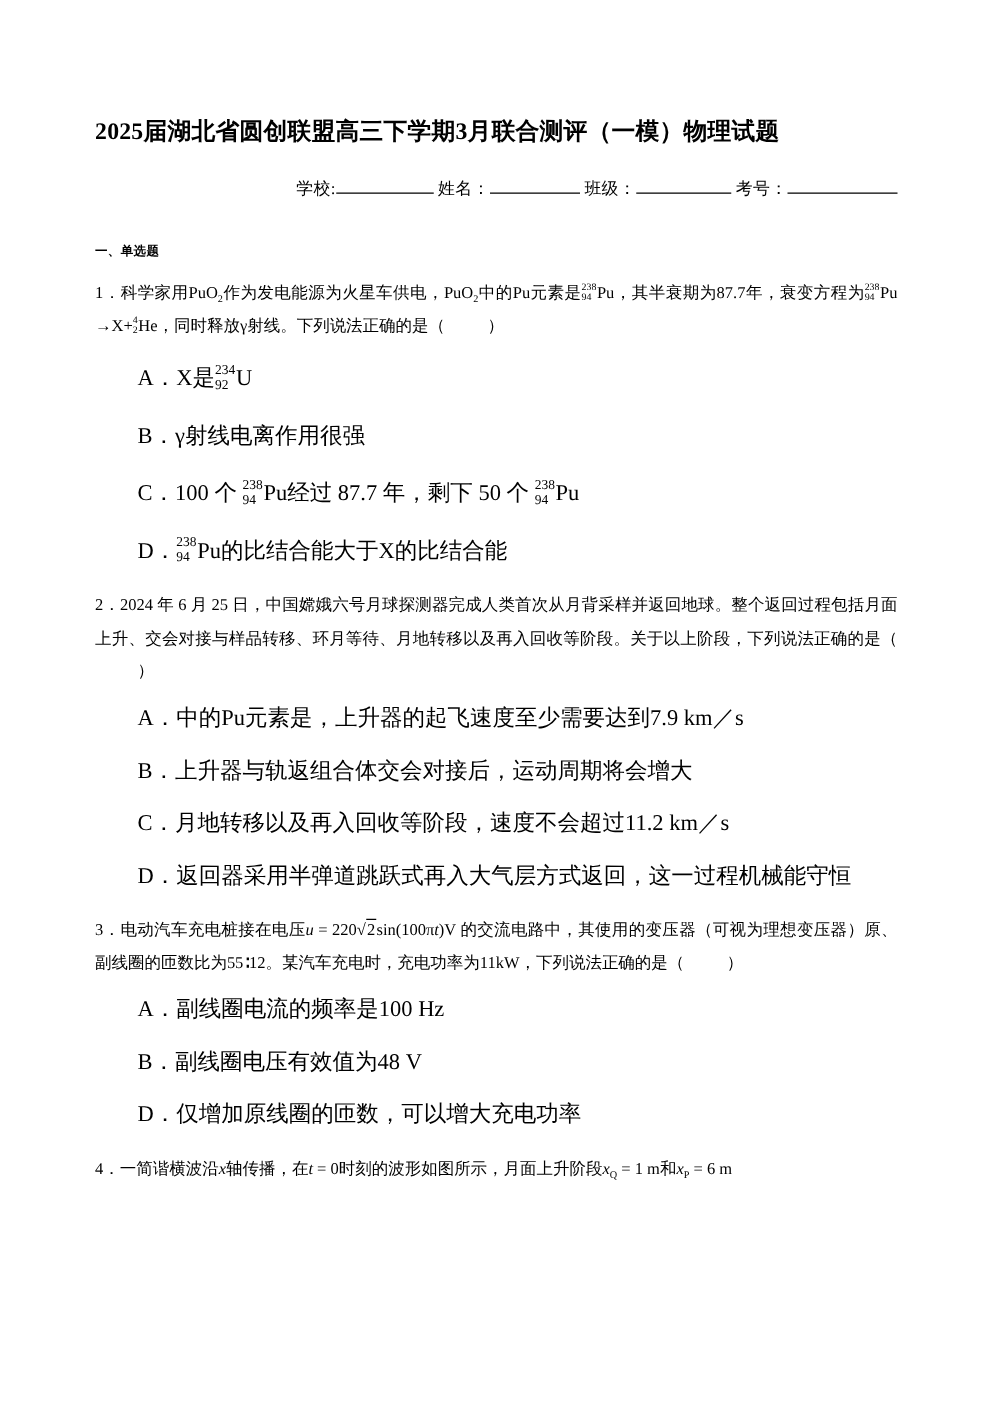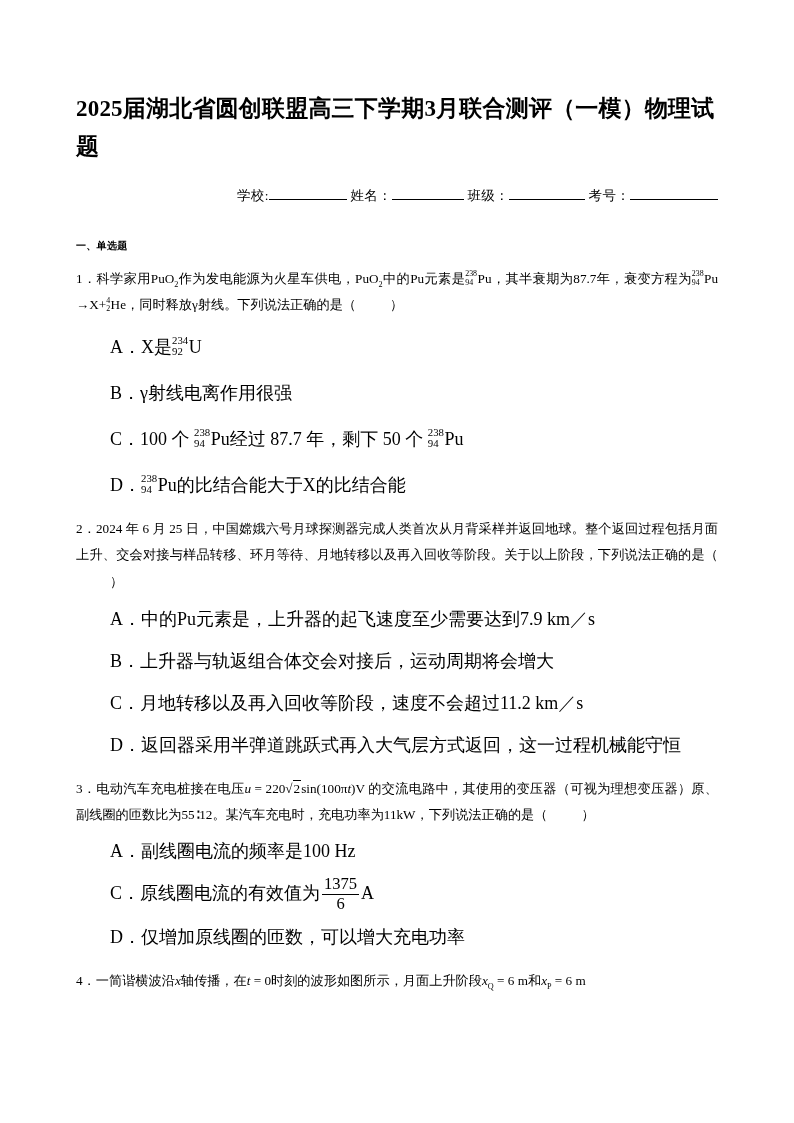--- a/index.html
+++ b/index.html
@@ -16,21 +16,21 @@
     overflow: hidden;
   }
   .page {
     width: 794px;
     height: 1123px;
     box-sizing: border-box;
     padding: 72px 76px 60px 76px;
     position: relative;
   }
   .doc-title {
-    font-size: 23px;
+    font-size: 19px;
     font-weight: bold;
     line-height: 1.65;
     text-align: left;
     margin: 18px 0 0 0;
     letter-spacing: 0.2px;
   }
   .meta-line {
     margin-top: 20px;
     font-size: 13.5px;
     text-align: right;
@@ -168,23 +168,23 @@
   </div>
 
   <div class="q tight">
     <span>3</span><span>．电动汽车充电桩接在电压</span><span class="ital">u</span><span> = 220</span><span class="sqrt">√<span class="radicand">2</span></span><span>sin(100π</span><span class="ital">t</span><span>)V 的交流电路中，其使用的变压器（可视为理想变压器）原、副线圈的匝数比为55∶12。某汽车充电时，充电功率为11kW，下列说法正确的是（</span><span class="paren-blank"></span><span>）</span>
   </div>
 
   <div class="opt">
     <span>A．</span><span>副线圈电流的频率是100 Hz</span>
   </div>
   <div class="opt">
-    <span>C．</span><span>原线圈电流的有效值为</span><span class="frac"><span class="num">1375</span><span class="den">6</span></span><span>A</span>
+    <span>B．</span><span>副线圈电压有效值为48 V</span>
   </div>
   <div class="opt">
     <span>D．</span><span>仅增加原线圈的匝数，可以增大充电功率</span>
   </div>
 
   <div class="q tight">
-    <span>4</span><span>．一简谐横波沿</span><span class="ital">x</span><span>轴传播，在</span><span class="ital">t</span><span> = 0时刻的波形如图所示，月面上升阶段</span><span class="ital">x</span><sub>Q</sub><span> = 6 m和</span><span class="ital">x</span><sub>P</sub><span> = 6 m</span>
+    <span>4</span><span>．一简谐横波沿</span><span class="ital">x</span><span>轴传播，在</span><span class="ital">t</span><span> = 0时刻的波形如图所示，月面上升阶段</span><span class="ital">x</span><sub>Q</sub><span> = 1 m和</span><span class="ital">x</span><sub>P</sub><span> = 6 m</span>
   </div>
 
 </div>
 
 </body></html>

